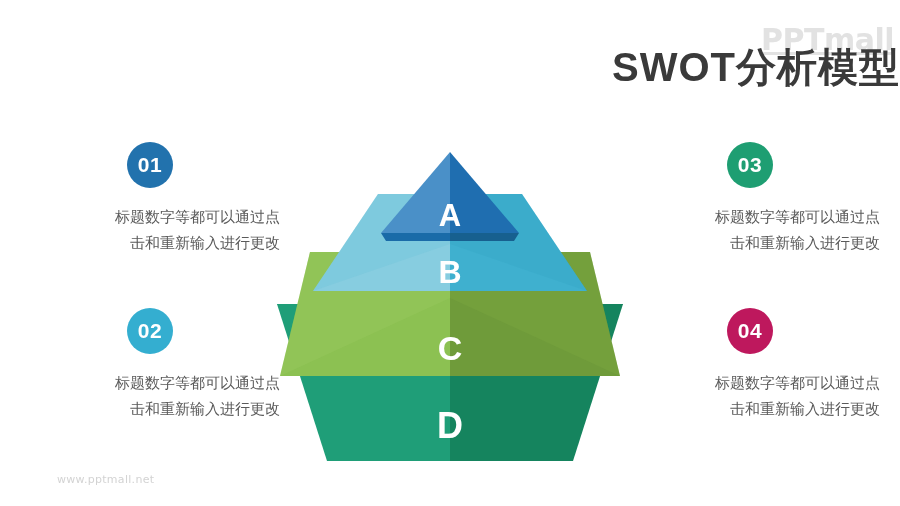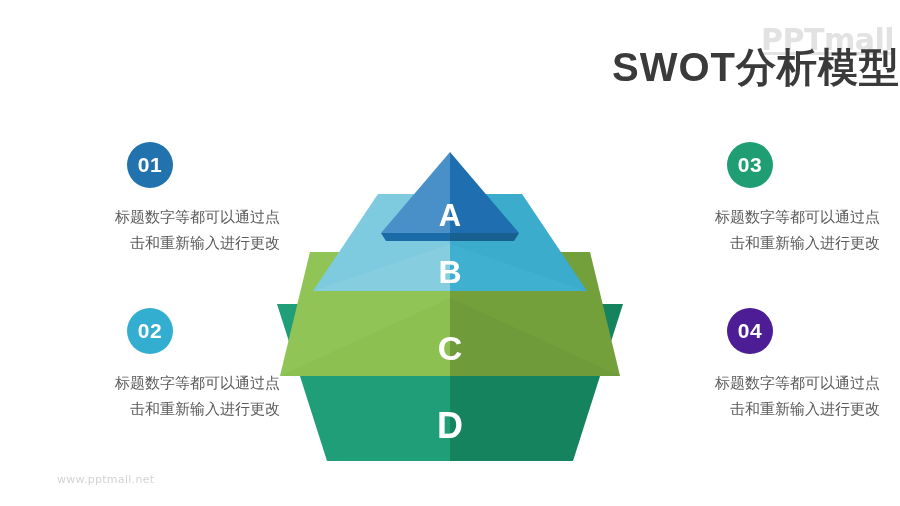--- a/index.html
+++ b/index.html
@@ -134,21 +134,21 @@
     <span class="badge" style="background-color: rgb(30, 158, 114);">03</span>
   </div>
   <div class="desc">
     <div>标题数字等都可以通过点</div>
     <div>击和重新输入进行更改</div>
   </div>
 </div>
 
 <div class="info right info-04">
   <div class="badge-row">
-    <span class="badge" style="background-color: #4c1d95;">04</span>
+    <span class="badge" style="background-color: #be185d;">04</span>
   </div>
   <div class="desc">
     <div>标题数字等都可以通过点</div>
     <div>击和重新输入进行更改</div>
   </div>
 </div>
 
 <div class="pyramid-wrap">
   <svg viewBox="0 0 364 320" xmlns="http://www.w3.org/2000/svg">
 

